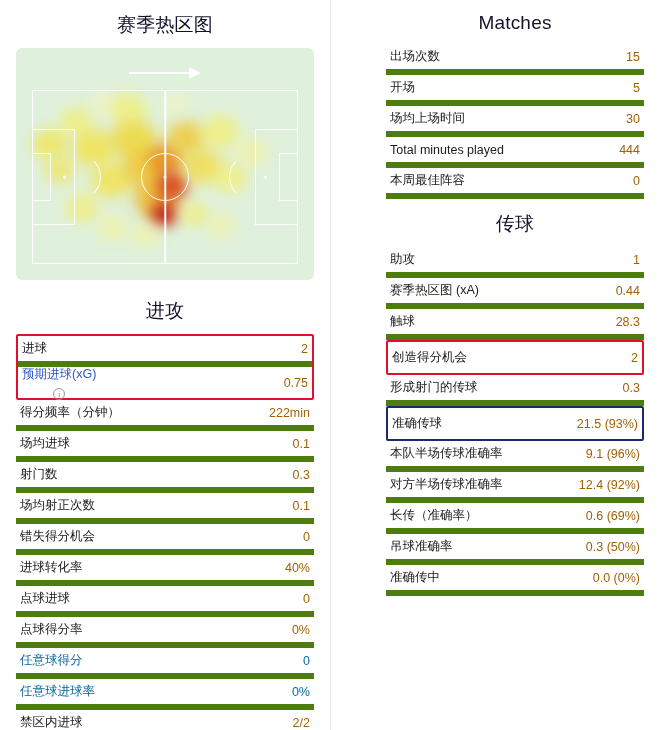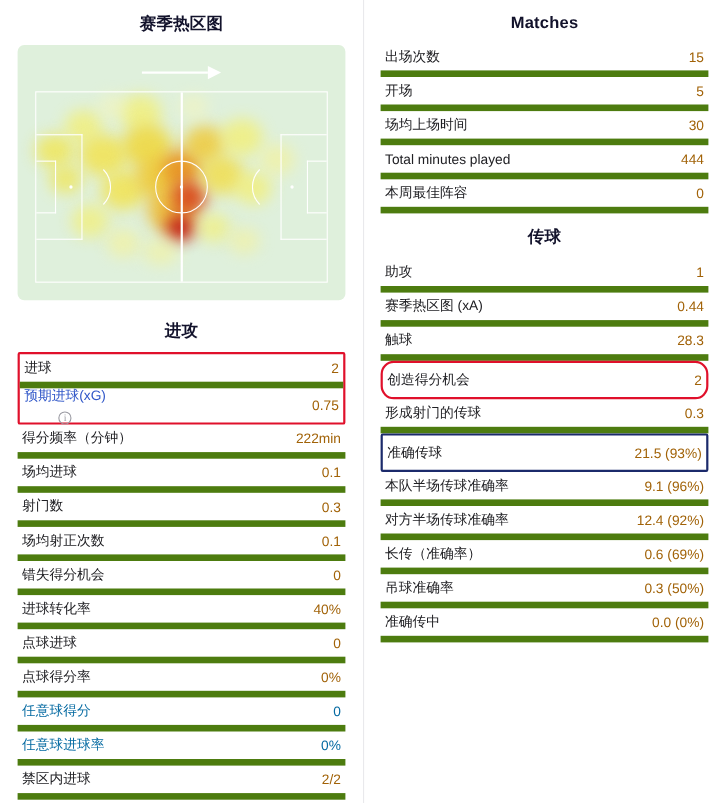--- a/index.html
+++ b/index.html
@@ -22,33 +22,34 @@
   .col {
     position: relative;
   }
   .col-left {
     width: 330px;
     padding: 0 16px;
   }
   .col-right {
     width: 330px;
     padding: 0 16px;
+    margin-left: 40px;
   }
   .v-divider {
     position: absolute;
     left: 330px;
     top: 0;
     bottom: 0;
     width: 1px;
     background: #e9e9ec;
   }
   .section-title {
     text-align: center;
-    font-size: 15px;
-    font-weight: bold;
+    font-size: 19px;
+    font-weight: normal;
     color: #12122b;
     padding: 12px 0 10px 0;
     letter-spacing: .2px;
   }
   .heat-wrap {
     padding: 0 0 6px 0;
   }
   .pitch {
     position: relative;
     width: 298px;
@@ -197,21 +198,21 @@
     margin: 0 0 0 0;
   }
   .box-red .row:last-child { border-bottom: none; }
   .box-navy {
     border: 2px solid #1b2a6b;
     border-radius: 2px;
   }
   .box-navy .row { border-bottom: none; }
   .box-red2 {
     border: 2px solid #e0102b;
-    border-radius: 12px;
+    border-radius: 2px;
   }
   .box-red2 .row { border-bottom: none; }
 </style>
 </head>
 <body>
 
 <div class="page">
 
   <div class="col col-left">
 

